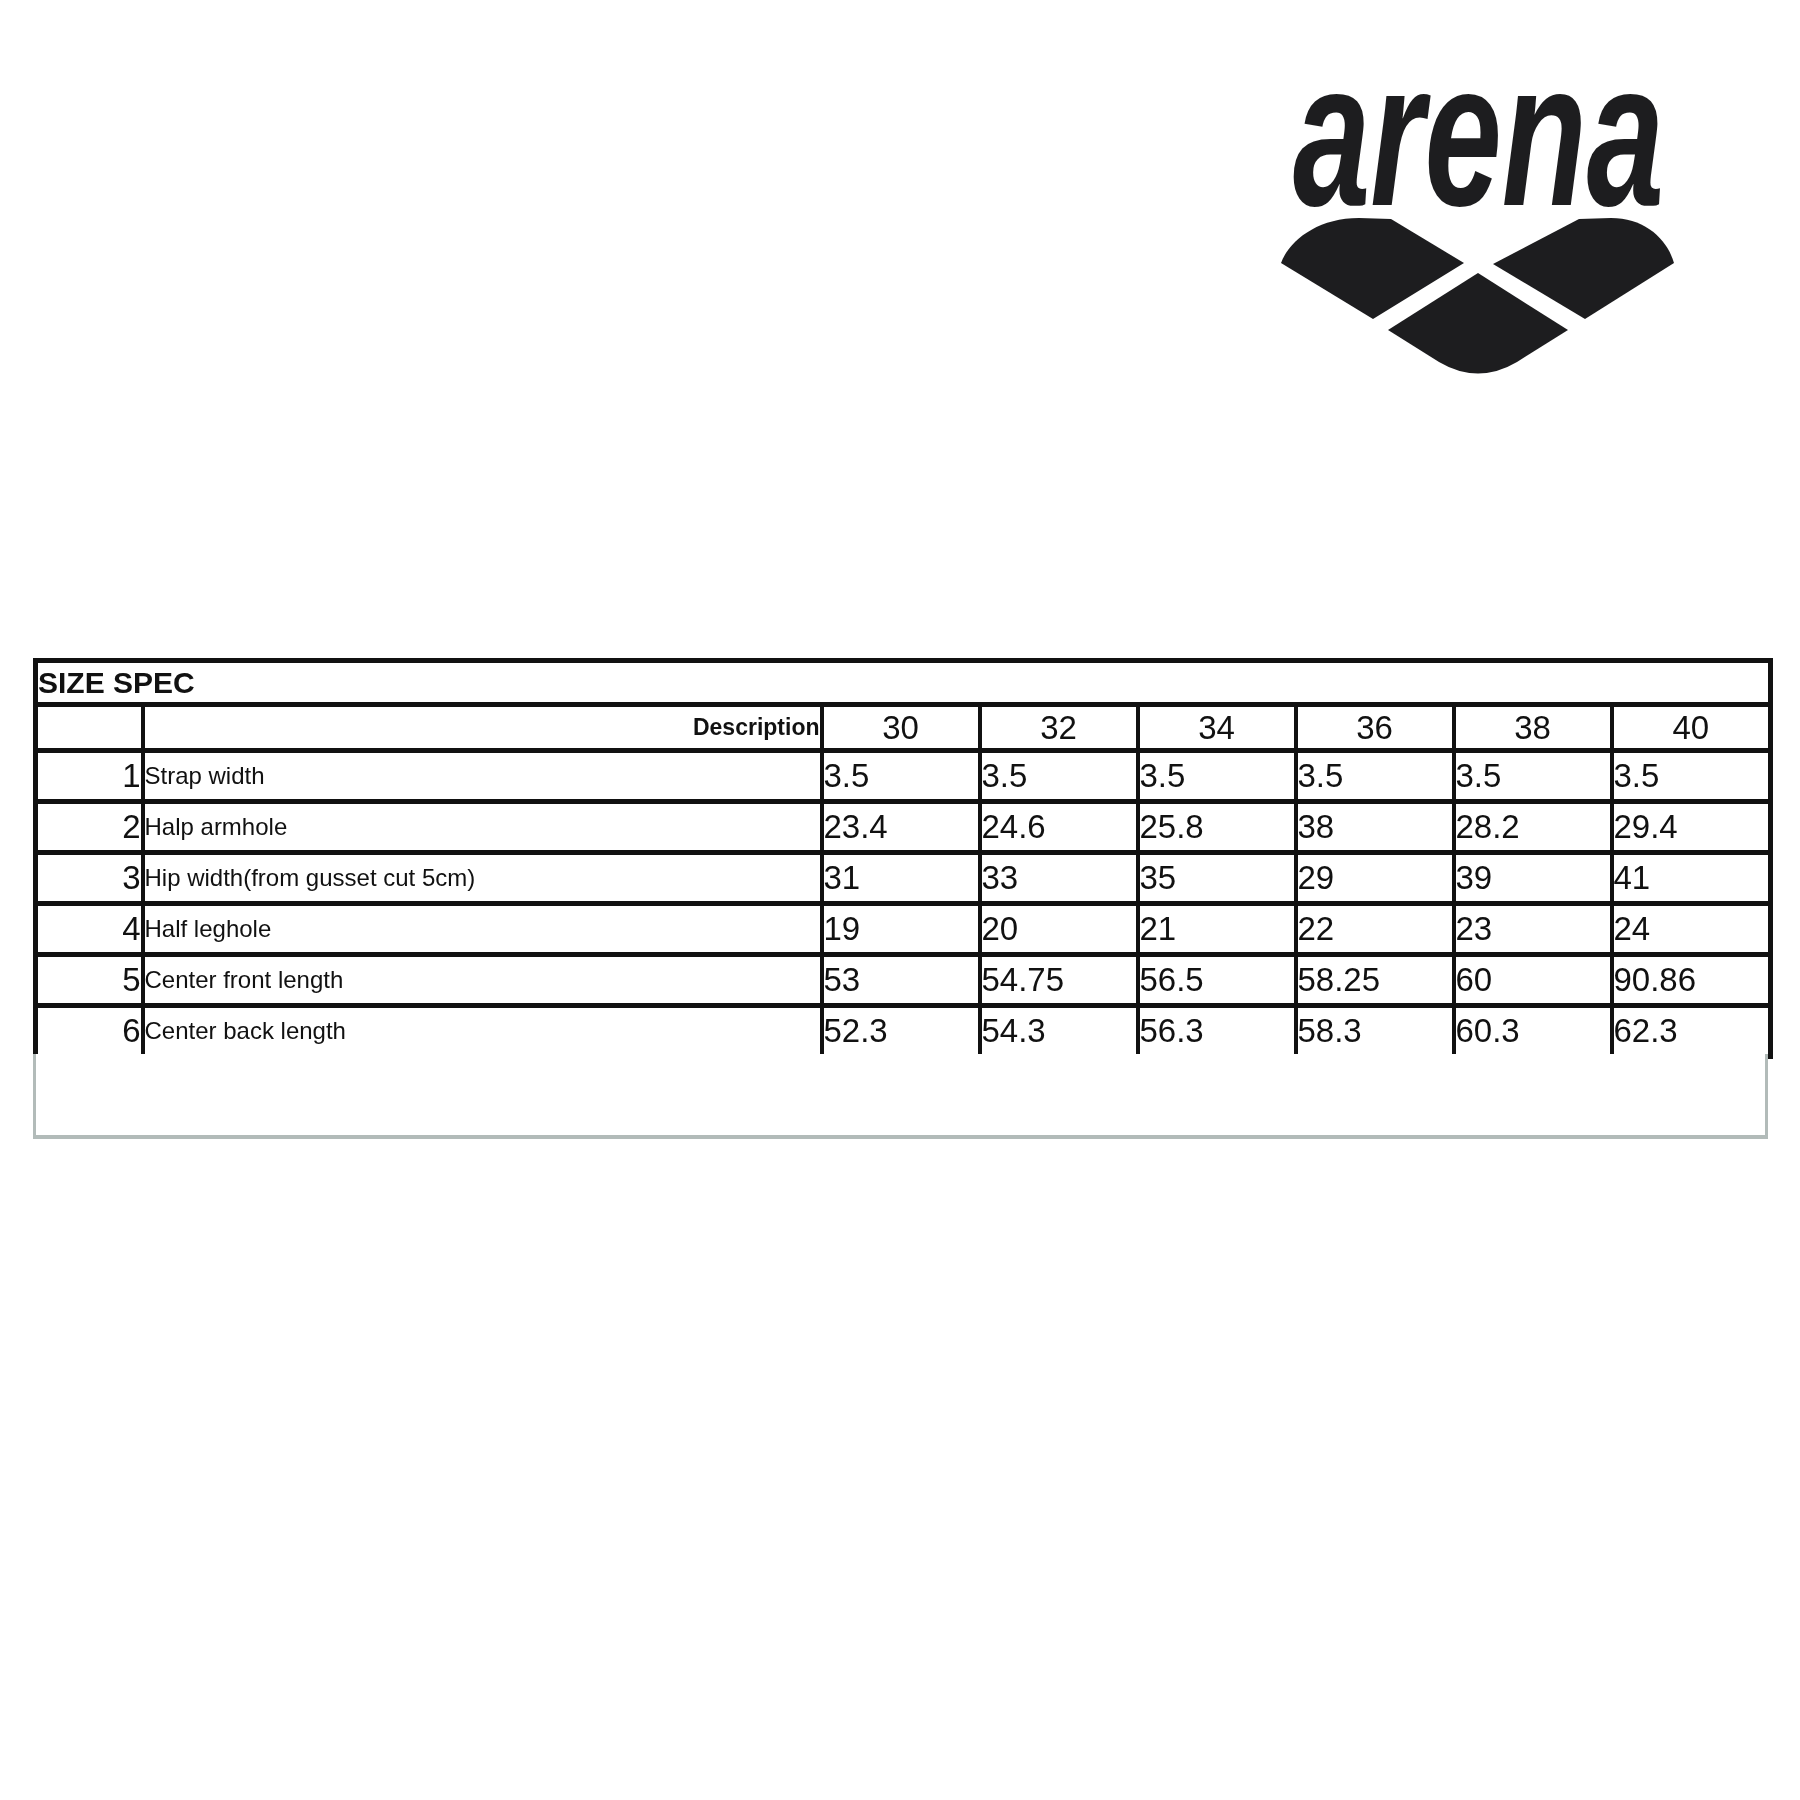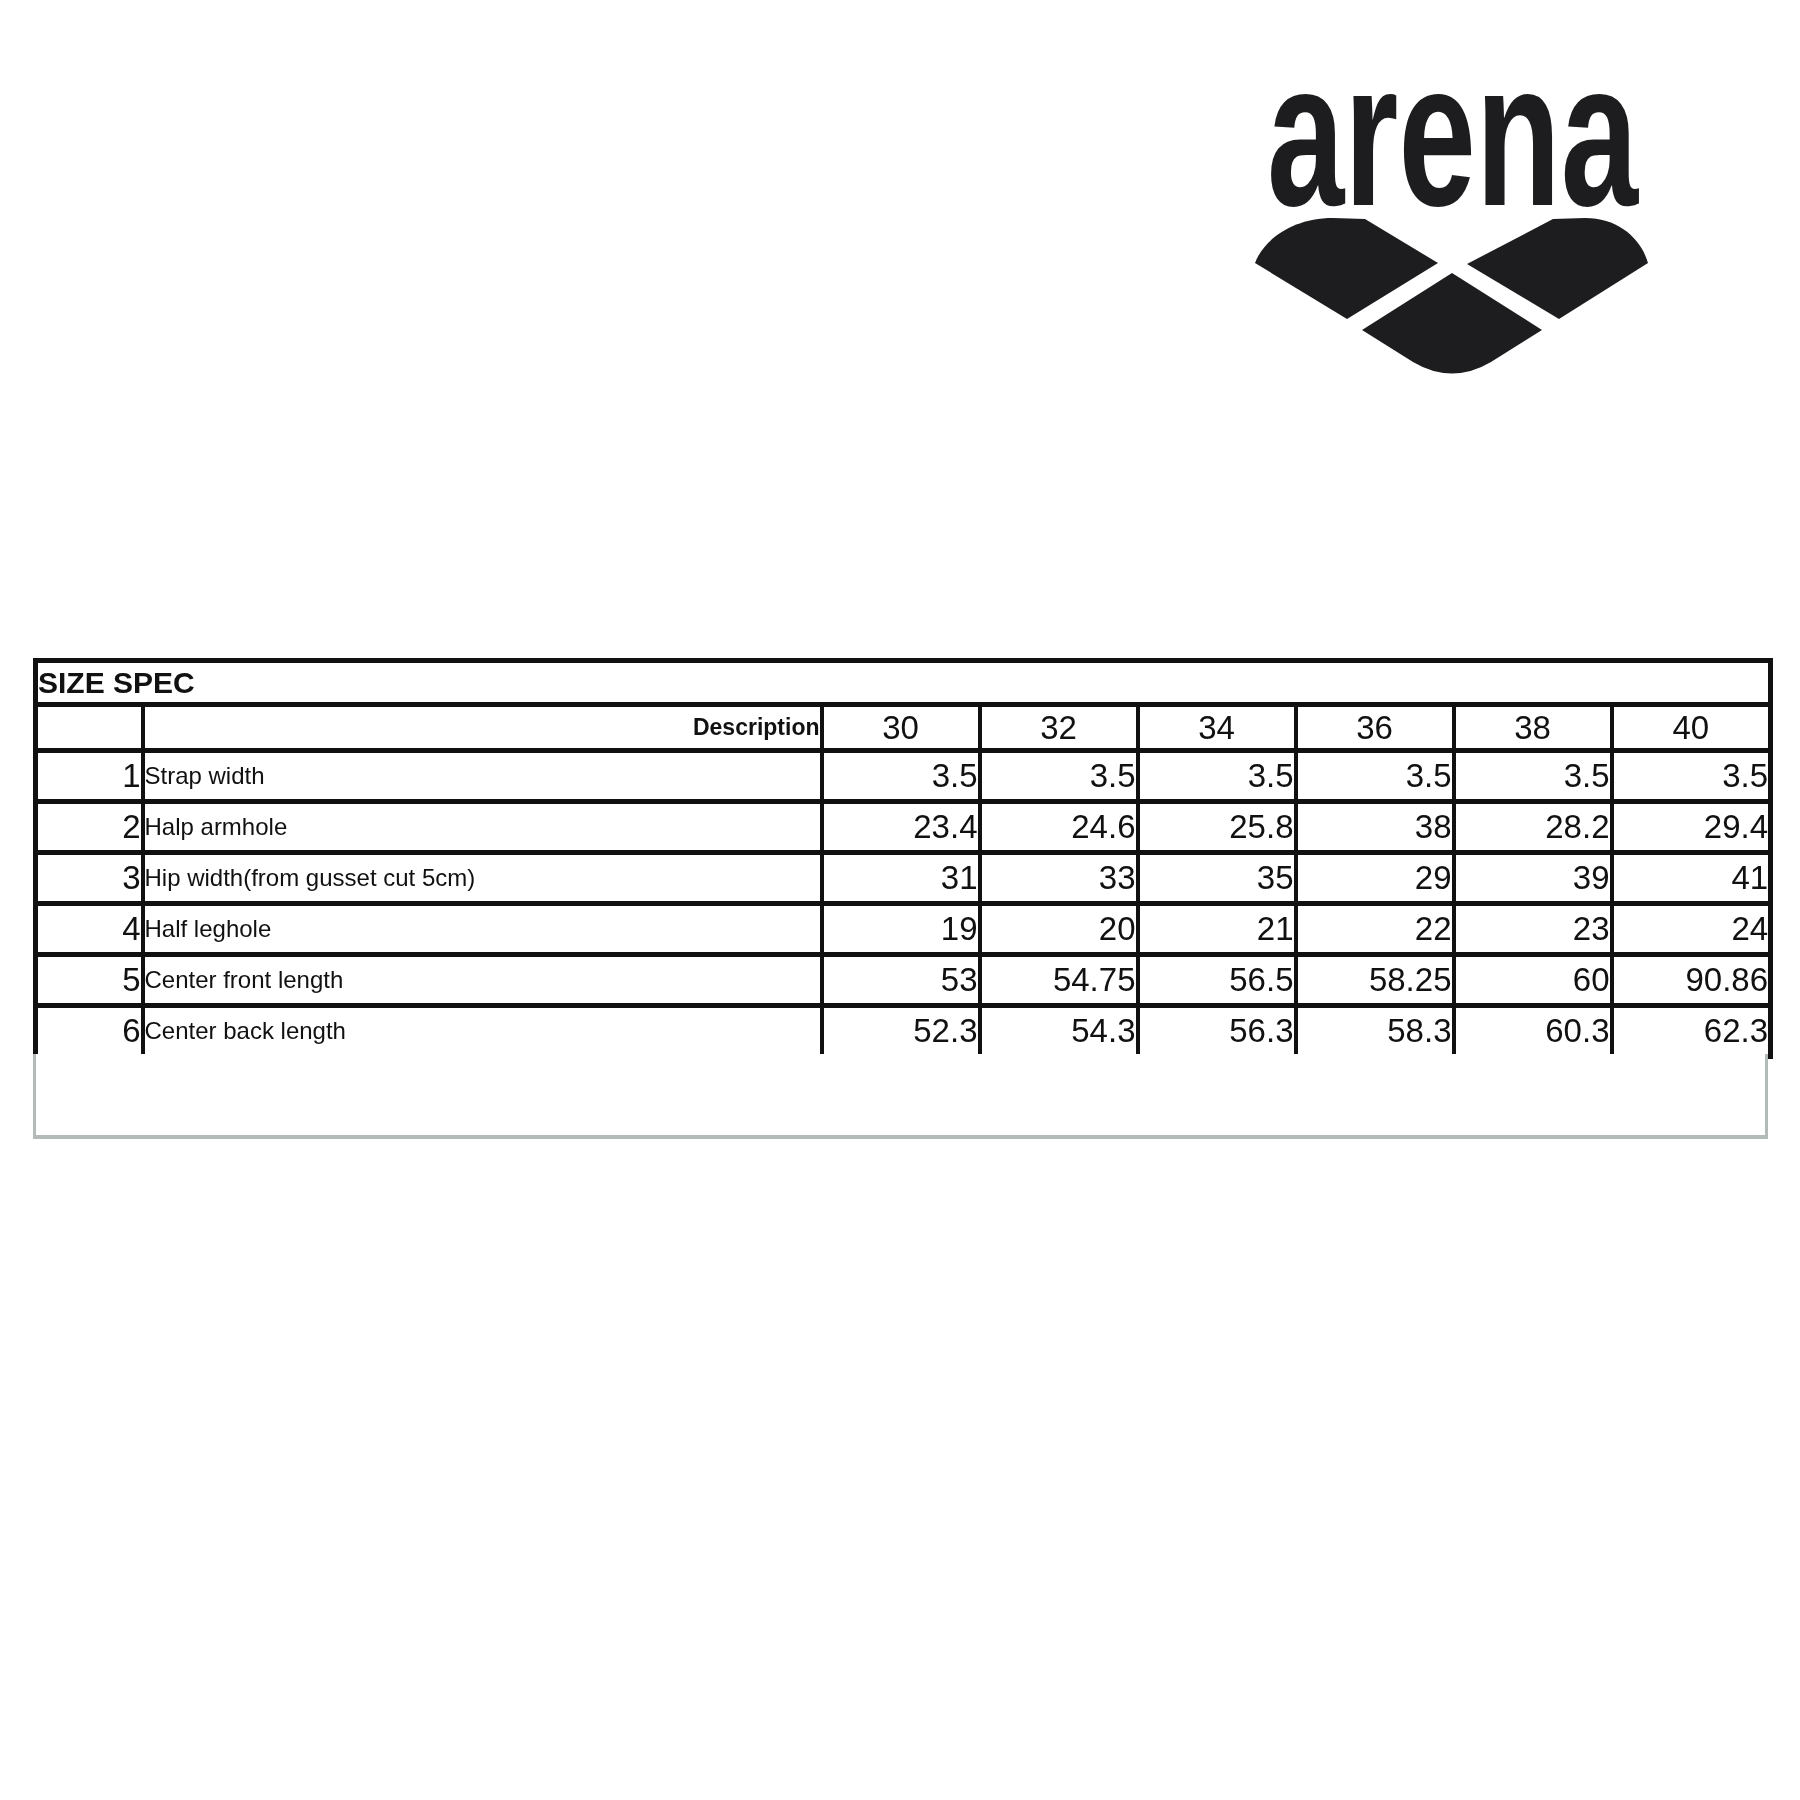--- a/index.html
+++ b/index.html
@@ -12,24 +12,25 @@
     height: 1800px;
     position: relative;
     font-family: "Liberation Sans", sans-serif;
     color: #111111;
     overflow: hidden;
   }
 
   
   .logo {
     position: absolute;
-    left: 1255px;
+    left: 1281px;
     top: 94px;
     width: 394px;
     height: 292px;
+    font-style: italic;
   }
   .logo svg { display: block; width: 394px; height: 292px; }
   .logo text {
     font-family: "Liberation Sans", sans-serif;
     font-weight: bold;
   }
 
   
   table.spec {
     position: absolute;
@@ -73,21 +74,21 @@
     font-size: 33px;
     text-align: center;
   }
   td.label-cell {
     font-size: 24px;
     text-align: left;
     padding-left: 10px;
   }
   td.value-cell {
     font-size: 33px;
-    text-align: right;
+    text-align: left;
     padding-left: 8px;
   }
 
   
   .empty-box {
     position: absolute;
     left: 33px;
     top: 1054px;
     width: 1735px;
     height: 85px;

